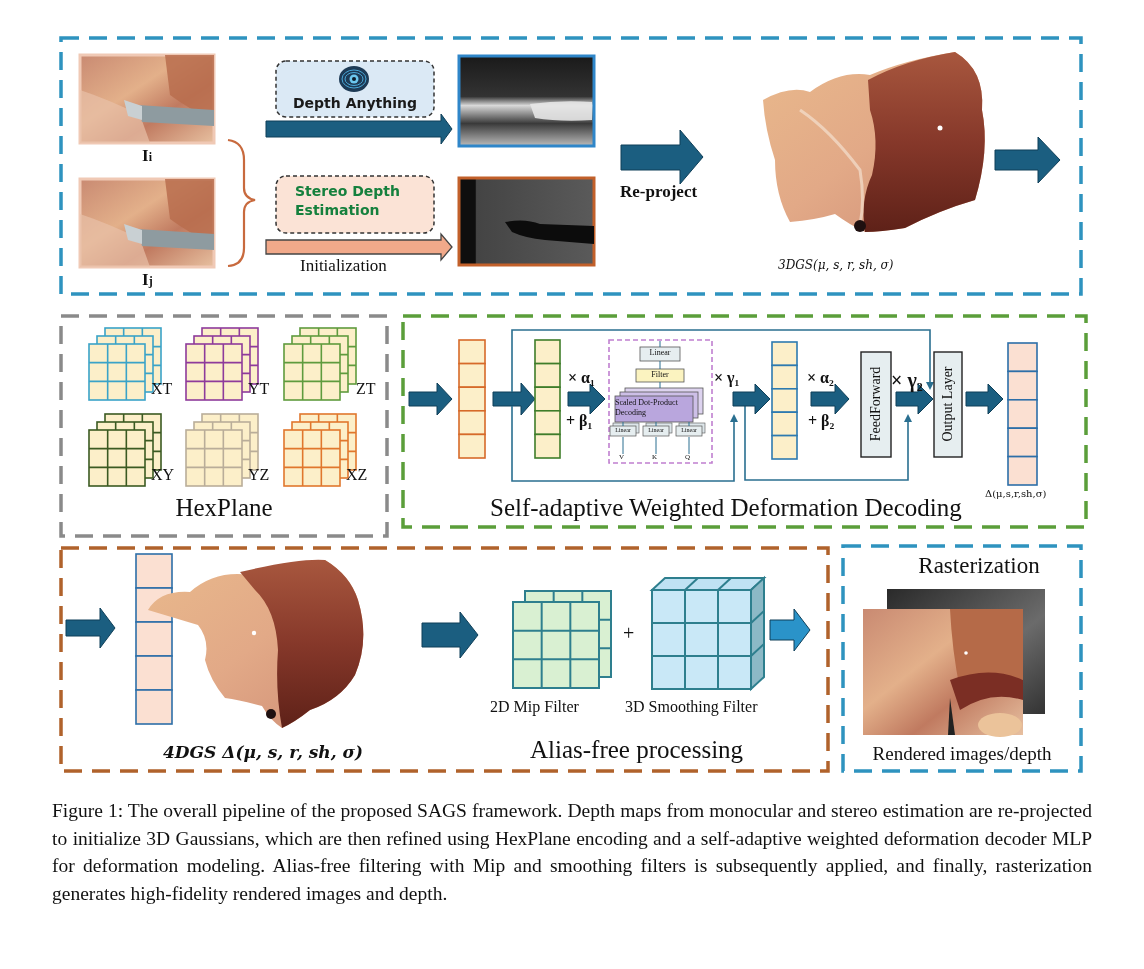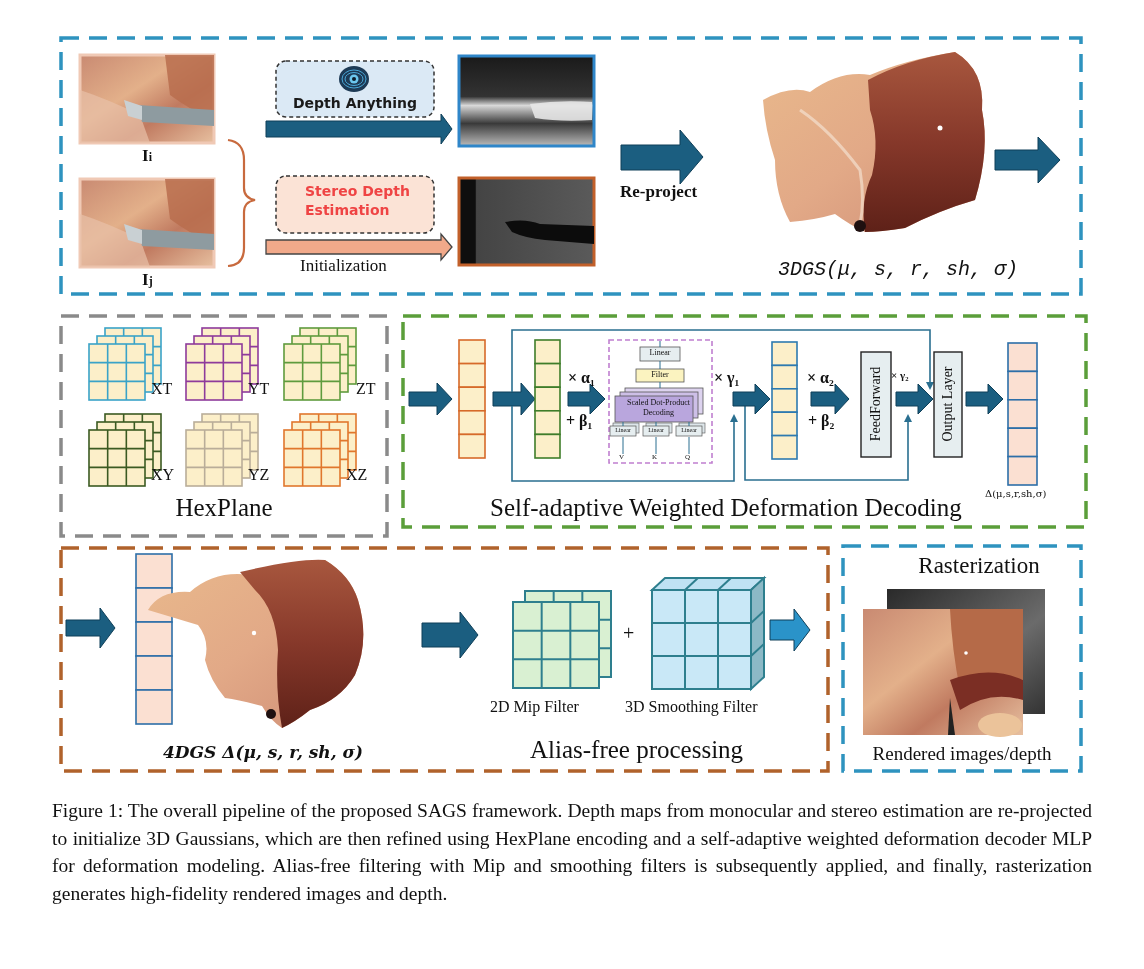--- a/index.html
+++ b/index.html
@@ -367,48 +367,48 @@
   </g>
 </svg>
 
 <div class="abs serif" style="left:142px;top:146px;font-size:17px;font-weight:bold;">
   <span>I</span><span style="font-size:12px;">i</span>
 </div>
 <div class="abs serif" style="left:142px;top:270px;font-size:17px;font-weight:bold;">
   <span>I</span><span style="font-size:12px;">j</span>
 </div>
 <div class="abs sans" style="left:283px;top:95px;width:144px;text-align:center;font-size:14px;font-weight:bold;color:#1a1a1a;">Depth Anything</div>
-<div class="abs sans" style="left:305px;top:182px;font-size:14px;font-weight:bold;line-height:19px;color:#ef4444;">
+<div class="abs sans" style="left:295px;top:182px;font-size:14px;font-weight:bold;line-height:19px;color:#15803d;">
   <div>Stereo Depth</div>
   <div>Estimation</div>
 </div>
 <div class="abs serif" style="left:300px;top:256px;font-size:17px;">Initialization</div>
 <div class="abs serif" style="left:620px;top:182px;font-size:17px;font-weight:bold;">Re-project</div>
-<div class="abs math" style="left:778px;top:258px;font-size:20px;font-family:Liberation Mono, monospace;">3DGS(μ, s, r, sh, σ)</div>
+<div class="abs math" style="left:778px;top:258px;font-size:12px;">3DGS(μ, s, r, sh, σ)</div>
 
 <div id="hex-labels">
     <div class="grid-label" style="left: 115px; top: 380px;">XT</div>
     <div class="grid-label" style="left: 212px; top: 380px;">YT</div>
     <div class="grid-label" style="left: 320px; top: 380px;">ZT</div>
     <div class="grid-label" style="left: 115px; top: 466px;">XY</div>
     <div class="grid-label" style="left: 212px; top: 466px;">YZ</div>
     <div class="grid-label" style="left: 310px; top: 466px;">XZ</div>
   </div>
 <div class="abs serif" style="left:61px;top:494px;width:326px;text-align:center;font-size:25px;">HexPlane</div>
 
 <div class="abs serif" style="left:568px;top:369px;font-size:16px;font-weight:bold;">× α₁</div>
 <div class="abs serif" style="left:566px;top:412px;font-size:16px;font-weight:bold;">+ β₁</div>
 <div class="abs serif" style="left:714px;top:369px;font-size:16px;font-weight:bold;">× γ₁</div>
 <div class="abs serif" style="left:807px;top:369px;font-size:16px;font-weight:bold;">× α₂</div>
 <div class="abs serif" style="left:808px;top:412px;font-size:16px;font-weight:bold;">+ β₂</div>
-<div class="abs serif" style="left:891px;top:369px;font-size:11px;font-weight:bold;">× γ₂</div>
+<div class="abs serif" style="left:891px;top:369px;font-size:20px;font-weight:bold;">× γ₂</div>
 
 <div class="abs serif" style="left:640px;top:348px;width:40px;text-align:center;font-size:8px;">Linear</div>
 <div class="abs serif" style="left:636px;top:370px;width:48px;text-align:center;font-size:8px;">Filter</div>
-<div class="abs serif" style="left:615px;top:398px;width:87px;text-align:center;font-size:8px;line-height:10px;">
+<div class="abs serif" style="left:615px;top:398px;width:87px;text-align:left;font-size:8px;line-height:10px;">
   <div>Scaled Dot-Product</div>
   <div>Decoding</div>
 </div>
 <div id="attn-labels">
     <div class="abs serif" style="left: 610px; top: 427px; width: 26px; text-align: center; font-size: 6px;">Linear</div>
     <div class="abs serif" style="left: 619px; top: 453px; font-size: 7px;">V</div>
     <div class="abs serif" style="left: 643px; top: 427px; width: 26px; text-align: center; font-size: 6px;">Linear</div>
     <div class="abs serif" style="left: 652px; top: 453px; font-size: 7px;">K</div>
     <div class="abs serif" style="left: 676px; top: 427px; width: 26px; text-align: center; font-size: 6px;">Linear</div>
     <div class="abs serif" style="left: 685px; top: 453px; font-size: 7px;">Q</div>

